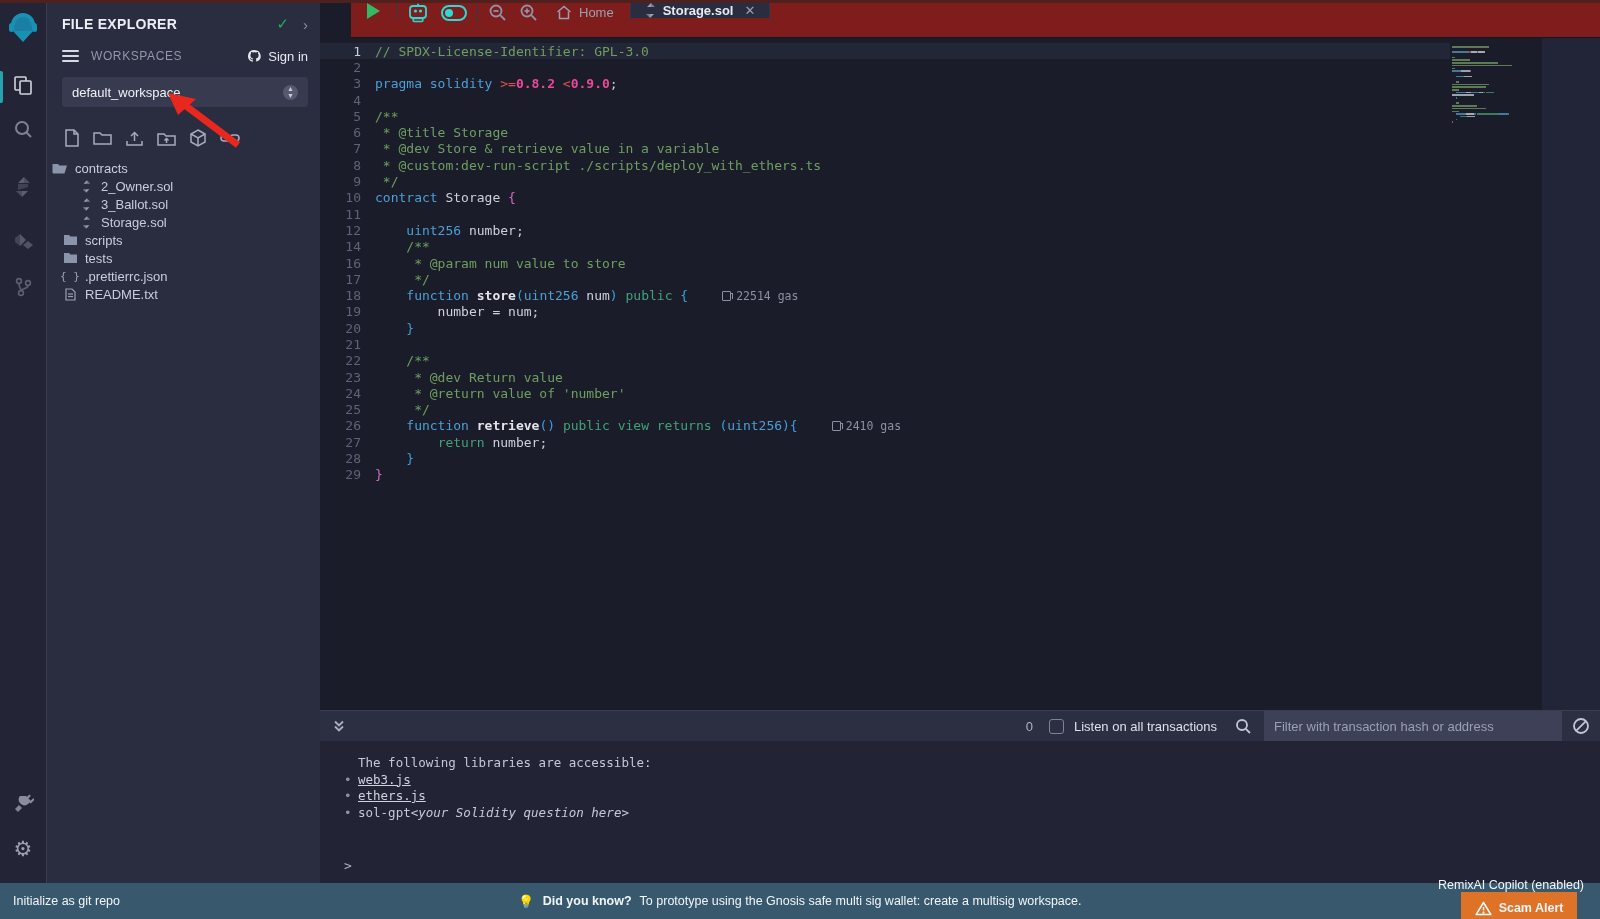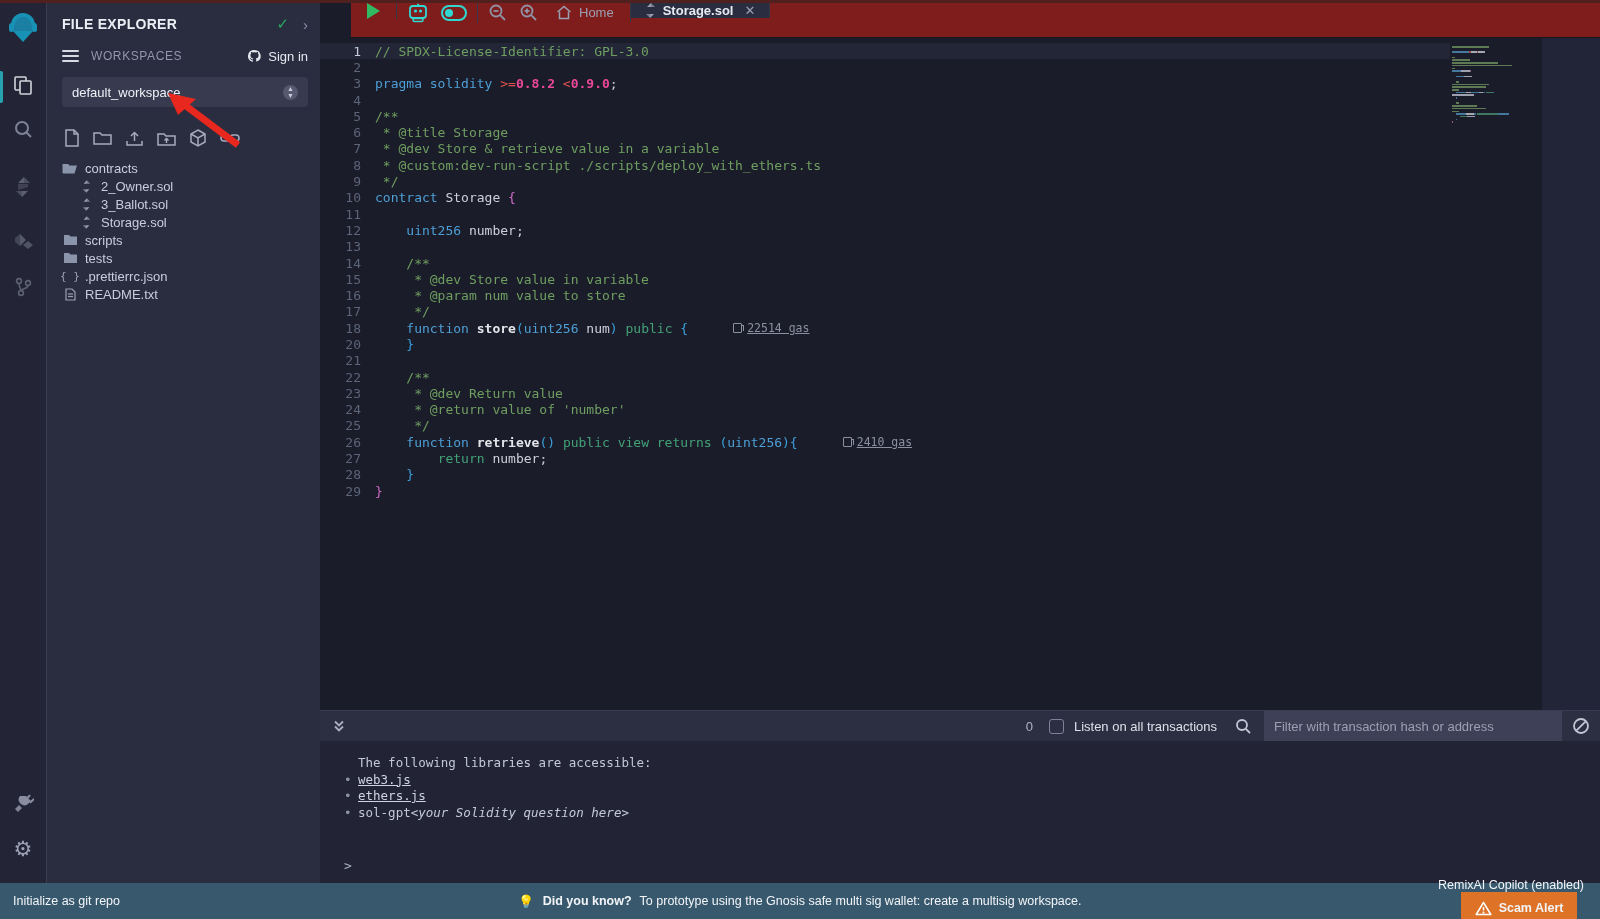--- a/index.html
+++ b/index.html
@@ -71,22 +71,22 @@
   .code-row { display:flex; height:16.3px; align-items:center; position:relative; width:1130px; }
   .code-row.current { background:#222636; }
   .gutter-num { width:55px; text-align:right; color:#5d6378; font-size:13px; flex:0 0 55px;
                 padding-right:14px; user-select:none; }
   .code-row.current .gutter-num { color:#c8cdda; }
   .code-text { white-space:pre; }
   .tk-c { color:#6f9e61; } .tk-k { color:#4d9fd6; } .tk-o { color:#e14f4f; }
   .tk-n { color:#ec4899; font-weight:bold; } .tk-p { color:#cdd0da; }
   .tk-f { color:#e4e5ea; font-weight:bold; } .tk-g { color:#43a178; }
   .tk-b1 { color:#cf6bc8; } .tk-b2 { color:#3ba0dd; }
-  .gas-badge { display:inline-flex; align-items:center; gap:5px; margin-left:45px; color:#8b8fa0;
-               font-size:11.5px;text-decoration:underline; }
+  .gas-badge { display:inline-flex; align-items:center; gap:5px; margin-left:34px; color:#8b8fa0;
+               font-size:11.5px; }
   .gas-badge .pump { width:9px; height:10px; border:1.4px solid #8b8fa0; border-radius:1px; position:relative; }
   .gas-badge .pump::after { content:""; position:absolute; right:-3px; top:1px; width:2px; height:5px;
                border-right:1.4px solid #8b8fa0; border-top:1.4px solid #8b8fa0; }
 
   
   .minimap { position:absolute; left:1132px; top:8px; width:88px; }
   .mm-row { height:1.6px; margin-bottom:1.1px; display:flex; }
   .mm-row span { display:inline-block; height:1.6px; }
 
   
@@ -249,21 +249,21 @@
         <path d="M9 1 L16 5 V13 L9 17 L2 13 V5 Z"></path>
           <path d="M2 5 L9 9 L16 5"></path>
           <path d="M9 9 V17"></path>
       </svg>
       <svg width="20" height="16" viewBox="0 0 20 16" fill="none" stroke="#a7abbd" stroke-width="1.6">
         <rect x="1" y="5" width="9" height="6" rx="3"></rect>
           <rect x="10" y="5" width="9" height="6" rx="3"></rect>
       </svg>
     </div>
     <div class="tree" id="file-tree">
-        <div class="tree-item" style="padding-left: 14px;">
+        <div class="tree-item" style="padding-left: 4px;">
           <span class="ticon">
             <svg width="16" height="12" viewBox="0 0 16 12">
               <path d="M1 2 h5 l1.5 1.5 H15 l-2.5 8 H1 z" fill="#8a94ab"></path>
               <path d="M1 2 v9" stroke="#8a94ab"></path>
             </svg>
           </span>
           <span>contracts</span>
         </div>
         <div class="tree-item" style="padding-left: 30px;">
           <span class="ticon">
@@ -430,46 +430,42 @@
           </div>
           <div class="code-row">
             <span class="gutter-num">11</span>
             <span class="code-text"></span>
           </div>
           <div class="code-row">
             <span class="gutter-num">12</span>
             <span class="code-text"><span class="tk-p">    </span><span class="tk-k">uint256</span><span class="tk-p"> number;</span></span>
           </div>
           <div class="code-row">
-            <span class="gutter-num">13</span>
-            <span class="code-text"></span>
-          </div>
-          <div class="code-row">
             <span class="gutter-num">14</span>
             <span class="code-text"><span class="tk-p">    </span><span class="tk-c">/**</span></span>
-          </div>
-          <div class="code-row">
-            <span class="gutter-num">15</span>
-            <span class="code-text"><span class="tk-c">     * @dev Store value in variable</span></span>
           </div>
           <div class="code-row">
             <span class="gutter-num">16</span>
             <span class="code-text"><span class="tk-c">     * @param num value to store</span></span>
           </div>
           <div class="code-row">
             <span class="gutter-num">17</span>
             <span class="code-text"><span class="tk-c">     */</span></span>
           </div>
           <div class="code-row">
             <span class="gutter-num">18</span>
             <span class="code-text"><span class="tk-p">    </span><span class="tk-k">function </span><span class="tk-f">store</span><span class="tk-b2">(</span><span class="tk-k">uint256</span><span class="tk-p"> num</span><span class="tk-b2">)</span><span class="tk-p"> </span><span class="tk-g">public </span><span class="tk-b2">{</span></span>
             <span class="gas-badge">
               <span class="pump"></span>
               <span>22514 gas</span>
             </span>
+          </div>
+          <div class="code-row">
+            <span class="gutter-num">19</span>
+            <span class="code-text"><span class="tk-p">        number = num;</span></span>
           </div>
           <div class="code-row">
             <span class="gutter-num">20</span>
             <span class="code-text"><span class="tk-p">    </span><span class="tk-b2">}</span></span>
           </div>
           <div class="code-row">
             <span class="gutter-num">21</span>
             <span class="code-text"></span>
           </div>
           <div class="code-row">

